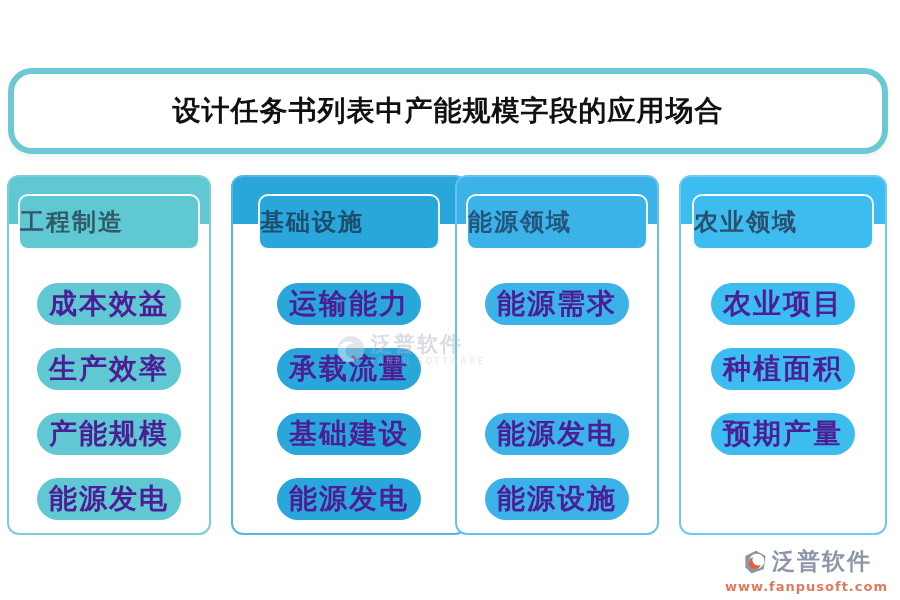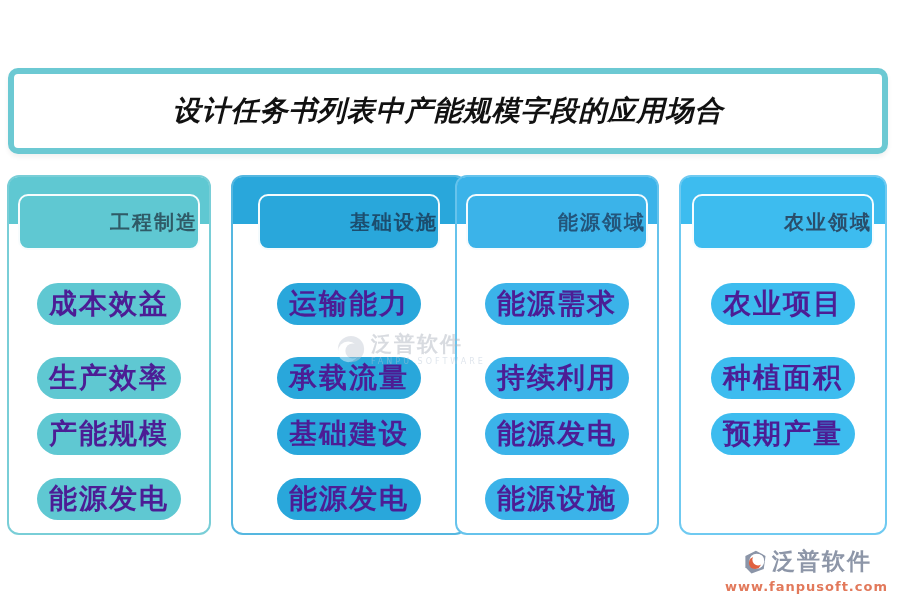--- a/index.html
+++ b/index.html
@@ -18,27 +18,26 @@
 
   
   .title-box {
     position: absolute;
     left: 8px;
     top: 68px;
     width: 880px;
     height: 86px;
     box-sizing: border-box;
     border: 6px solid #6cc9d3;
-    border-radius: 10px;
+    border-radius: 24px;
     background: #ffffff;
     display: flex;
     align-items: center;
     justify-content: center;
     box-shadow: 0 3px 5px rgba(0,0,0,0.06);
-    font-style: italic;
   }
   .title-box h1 {
     margin: 0;
     font-size: 28px;
     font-weight: bold;
     color: #111111;
     letter-spacing: 1px;
   }
 
   
@@ -64,22 +63,22 @@
     left: 50%;
     transform: translateX(-50%);
     width: 182px;
     height: 56px;
     box-sizing: border-box;
     background: var(--col-color, #5fc8d2);
     border: 2px solid rgba(255,255,255,0.95);
     border-radius: 10px;
     display: flex;
     align-items: center;
-    justify-content: flex-end;
-    font-size: 20px;
+    justify-content: flex-start;
+    font-size: 24px;
     font-weight: bold;
     letter-spacing: 2px;
     color: var(--header-text, #2f5a66);
   }
   .pill {
     position: absolute;
     left: 50%;
     transform: translateX(-50%);
     width: 144px;
     height: 42px;
@@ -88,21 +87,21 @@
     color: #4c1d95;
     font-size: 28px;
     font-weight: bold;
     letter-spacing: 2px;
     display: flex;
     align-items: center;
     justify-content: center;
     white-space: nowrap;
   }
   .pill-1 { top: 106px; }
-  .pill-2 { top: 171px; margin-top: 9px; }
+  .pill-2 { top: 171px; }
   .pill-3 { top: 236px; }
   .pill-4 { top: 301px; }
 
   
   .watermark {
     position: absolute;
     left: 336px;
     top: 334px;
     display: flex;
     align-items: flex-start;
@@ -158,21 +157,20 @@
     <div class="pill pill-3">基础建设</div>
     <div class="pill pill-4">能源发电</div>
   </section>
 
   <section class="column" style="left: 455px; width: 204px; --col-color: #3bb3e9; --col-border: #66c3ec; --header-text: #23557b;">
     <div class="col-band"></div>
     <div class="col-header">
       <span>能源领域</span>
     </div>
     <div class="pill pill-1">能源需求</div>
-    <div class="pill pill-2">持续利用</div>
     <div class="pill pill-3">能源发电</div>
     <div class="pill pill-4">能源设施</div>
   </section>
 
   <section class="column" style="left: 679px; width: 208px; --col-color: #3dbcef; --col-border: #6fcaf1; --header-text: #2a4e6b;">
     <div class="col-band"></div>
     <div class="col-header">
       <span>农业领域</span>
     </div>
     <div class="pill pill-1">农业项目</div>

